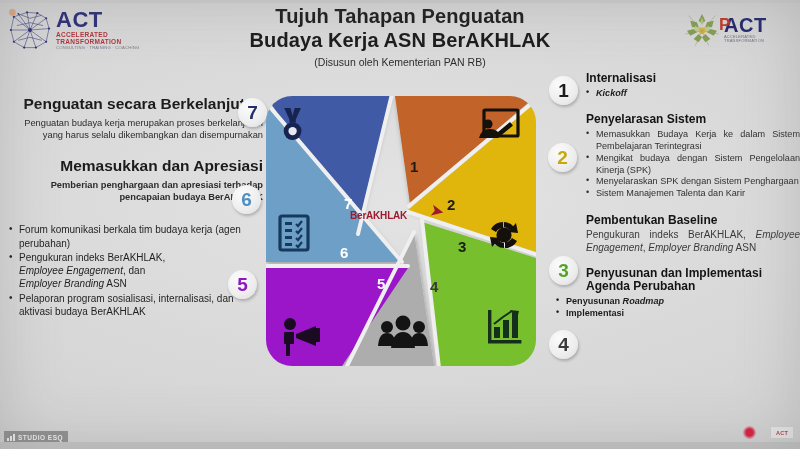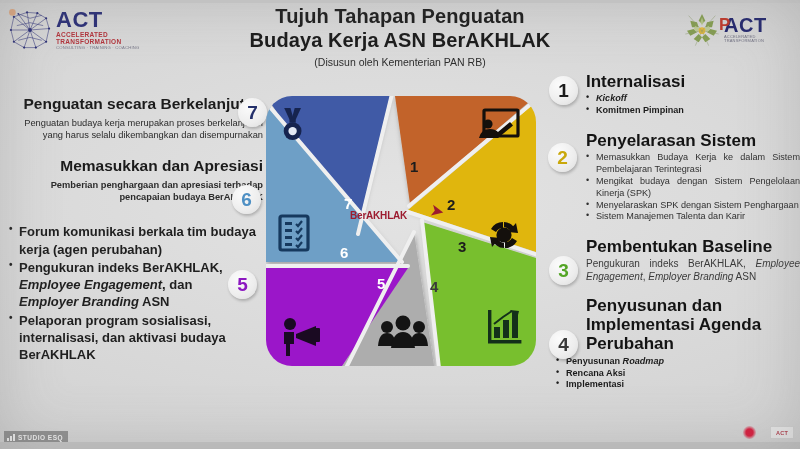--- a/index.html
+++ b/index.html
@@ -52,30 +52,30 @@
 
   
   .lcol{position:absolute;left:8px;top:95px;width:255px;text-align:right;}
   .lblock{margin-bottom:2px;}
   .l-head{font-size:15.5px;font-weight:bold;color:#1b1b1b;line-height:1.2;}
   .l-body{font-size:9.3px;color:#2b2b2b;line-height:1.32;margin-top:3px;}
   .l-body-b{font-weight:bold;}
 
   .bullets{list-style:none;margin:4px 0 0 0;padding:0;text-align:left;}
   .bullets li{
-    position:relative;padding-left:11px;font-size:13px;font-weight:bold;
+    position:relative;padding-left:11px;font-size:10px;font-weight:normal;
     color:#1f1f1f;line-height:1.33;margin-bottom:1px;
   }
   .bullets li:before{content:"•";position:absolute;left:1px;top:-1px;font-size:10px;}
   .bullets li i{font-style:italic;}
 
   
   .rcol{position:absolute;left:548px;top:72px;width:252px;}
   .rblock{position:relative;margin-bottom:4px;}
-  .r-head{font-size:17px;font-weight:bold;color:#141414;line-height:1.14;padding-left:38px;}
+  .r-head{font-size:12px;font-weight:bold;color:#141414;line-height:1.14;padding-left:38px;}
   .r-sub{font-size:10px;color:#3a3a3a;line-height:1.3;padding-left:38px;text-align:justify;}
   .r-sub i{font-style:italic;}
   .rbullets{list-style:none;margin:2px 0 0 0;padding:0 0 0 38px;}
   .rbullets li{
     position:relative;padding-left:10px;font-size:9.1px;color:#303030;
     line-height:1.3;text-align:justify;margin-bottom:0px;
   }
   .rbullets li:before{content:"•";position:absolute;left:0;top:-1px;}
   .rbullets.bold li{font-weight:bold;color:#1c1c1c;}
   .rbullets li i{font-style:italic;}
@@ -211,21 +211,20 @@
   <div class="badge" style="left:228px;top:270px;">
     <span style="color:#8c18c0">5</span>
   </div>
 
   <div class="rcol">
 
     <div class="rblock">
       <div class="r-head">Internalisasi</div>
       <ul class="rbullets bold">
         <li><i>Kickoff</i></li>
-        <li>Komitmen Pimpinan</li>
       </ul>
     </div>
 
     <div class="rblock" style="margin-top:14px;">
       <div class="r-head">Penyelarasan Sistem</div>
       <ul class="rbullets">
         <li>Memasukkan Budaya Kerja ke dalam Sistem Pembelajaran Terintegrasi</li>
         <li>Mengikat budaya dengan Sistem Pengelolaan Kinerja (SPK)</li>
         <li>Menyelaraskan SPK dengan Sistem Penghargaan</li>
         <li>Sistem Manajemen Talenta dan Karir</li>
@@ -234,21 +233,20 @@
 
     <div class="rblock" style="margin-top:14px;">
       <div class="r-head">Pembentukan Baseline</div>
       <div class="r-sub">Pengukuran indeks BerAKHLAK, <i>Employee Engagement</i>, <i>Employer Branding</i> ASN</div>
     </div>
 
     <div class="rblock" style="margin-top:13px;">
       <div class="r-head">Penyusunan dan Implementasi Agenda Perubahan</div>
       <ul class="rbullets bold wide">
         <li>Penyusunan <i>Roadmap</i></li>
-        <li>Rencana Aksi</li>
         <li>Implementasi</li>
       </ul>
     </div>
   </div>
 
   <div class="badge" style="left:549px;top:76px;">
     <span style="color:#1b1b1b">1</span>
   </div>
   <div class="badge" style="left:548px;top:143px;">
     <span style="color:#c9a80b">2</span>

